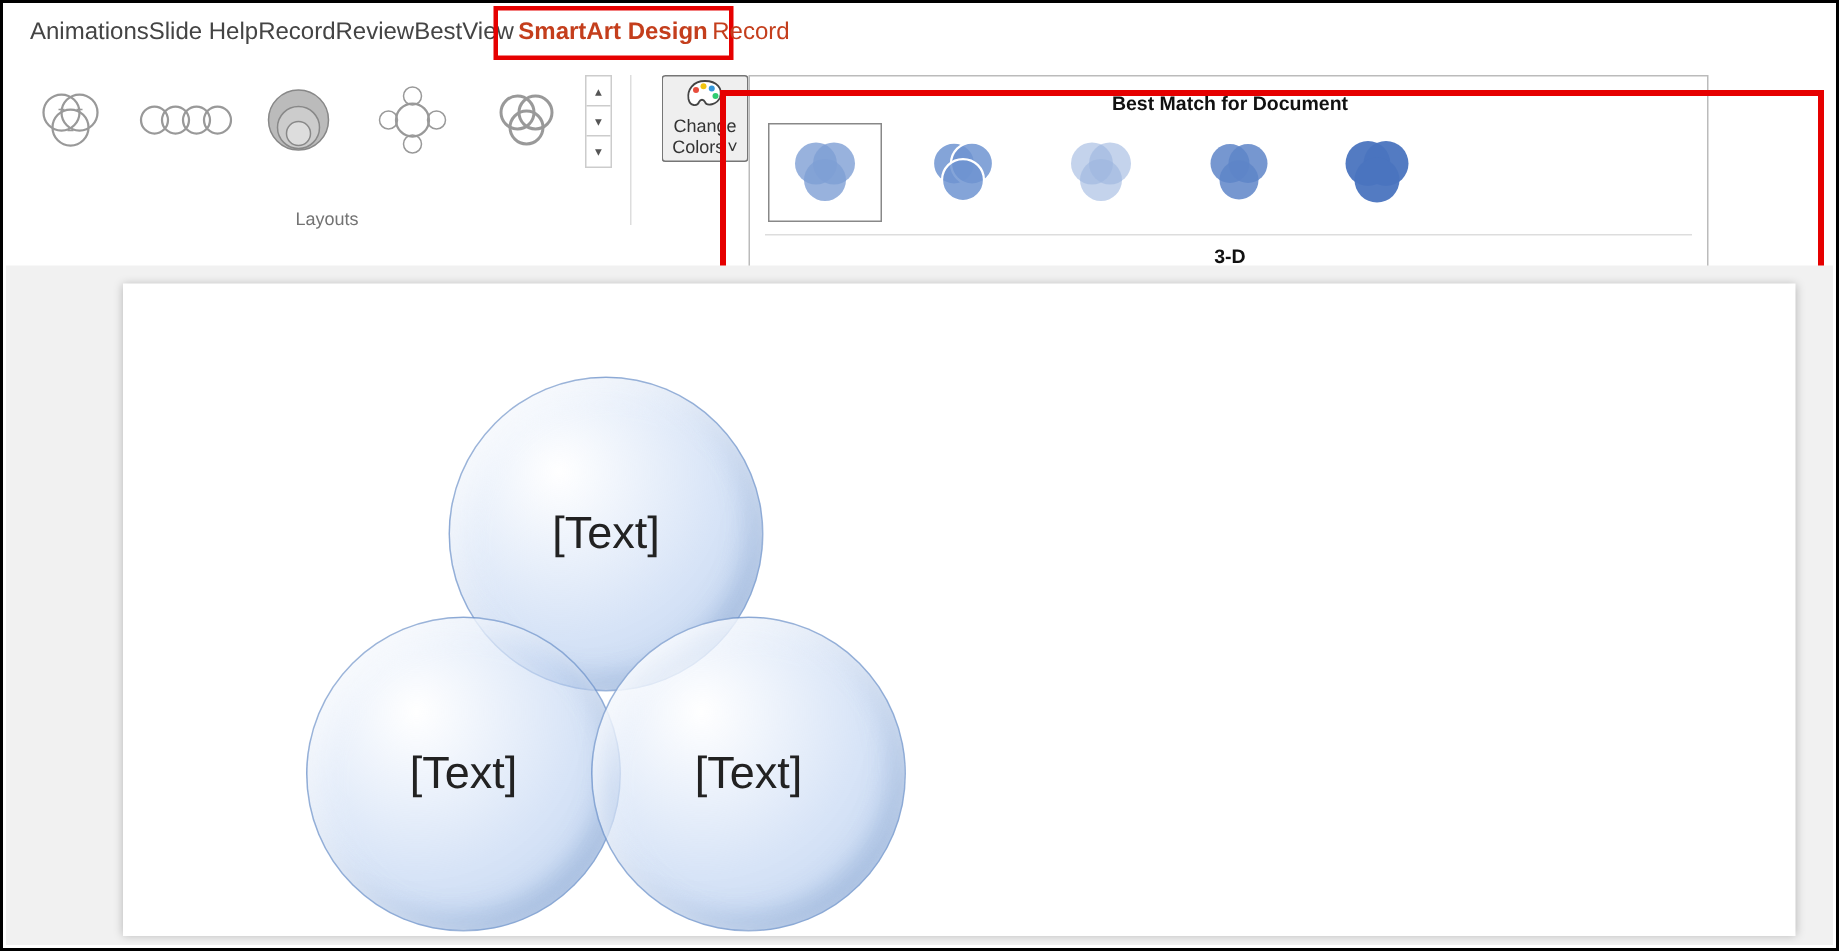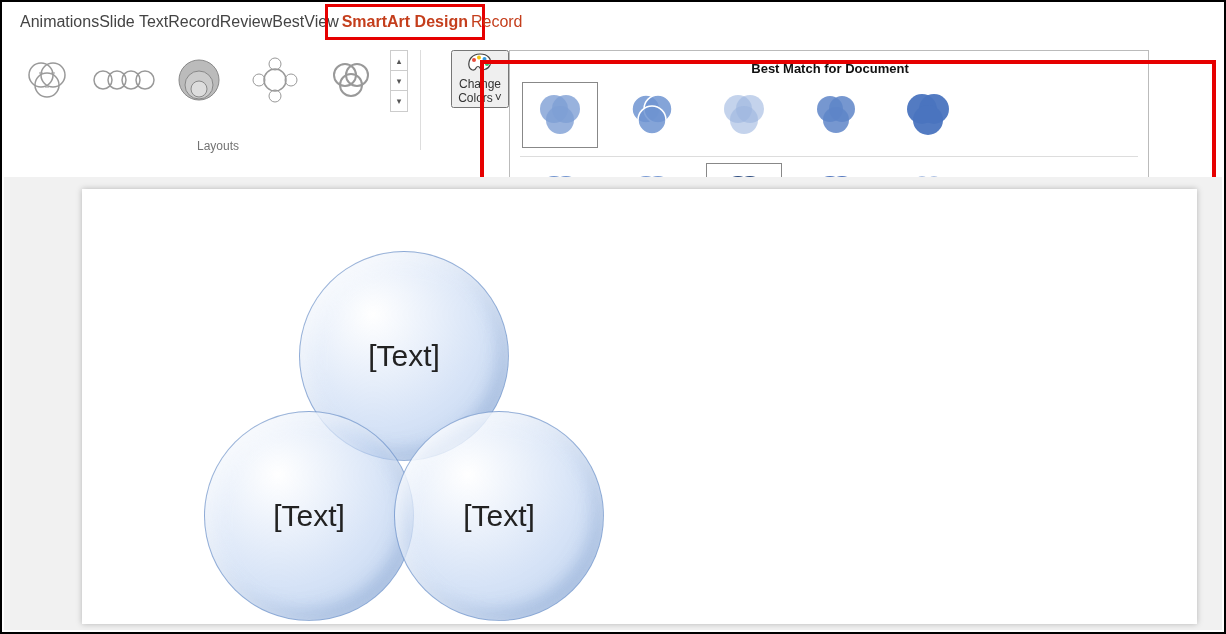--- a/index.html
+++ b/index.html
@@ -91,21 +91,21 @@
       height: 346px;
       border: 4px solid #e60000;
       pointer-events: none;
     }
 
     .change-colors {
       display:flex; flex-direction:column; align-items:center;
       width: 58px;
       font-size: 12px;
       color:#333;
-      margin-left: 18px;
+      margin-left: 8px;
       cursor:pointer;
     }
     .palette-icon { width:28px; height:22px; position:relative; margin-bottom:4px; }
     .palette-icon svg{display:block;}
     .change-colors-label { text-align:center; line-height:1.15; }
 
     
     .styles-gallery {
       border: 1px solid #bbb;
       background: #fff;
@@ -174,21 +174,21 @@
     }
     .vc-a { left: 95px; top: 0; }
     .vc-b { left: 0;   top: 160px; }
     .vc-c { left: 190px; top: 160px; }
   </style>
 </head>
 <body>
 
 <div class="ribbon-tabs">
   <span>Animations</span>
-  <span>Slide Text</span>
+  <span>Slide Help</span>
   <span>Record</span>
   <span>Review</span>
   <span>Best</span>
   <span>View</span>
   <span class="tab-active">SmartArt Design</span>
   <span class="tab-format">Record</span>
 </div>
 
 <div class="ribbon-body">
 
@@ -305,20 +305,21 @@
         <svg width="58" height="50">
             <g fill="#4a74bf" fill-opacity=".95">
           <circle cx="23" cy="19" r="15"></circle>
               <circle cx="35" cy="19" r="15"></circle>
               <circle cx="29" cy="30" r="15"></circle>
         </g>
           </svg>
       </div>
     </div>
     <hr class="sg-divider">
+    <div class="sg-heading">3-D</div>
     <div class="sg-row">
       <div class="sg-item">
         <svg width="58" height="50">
             <defs>
               <radialGradient id="g1">
                 <stop offset="0" stop-color="#c9d9f2"></stop>
                 <stop offset="1" stop-color="#5e85c8"></stop>
               </radialGradient>
             </defs>
         <g fill="url(#g1)" fill-opacity=".9">

